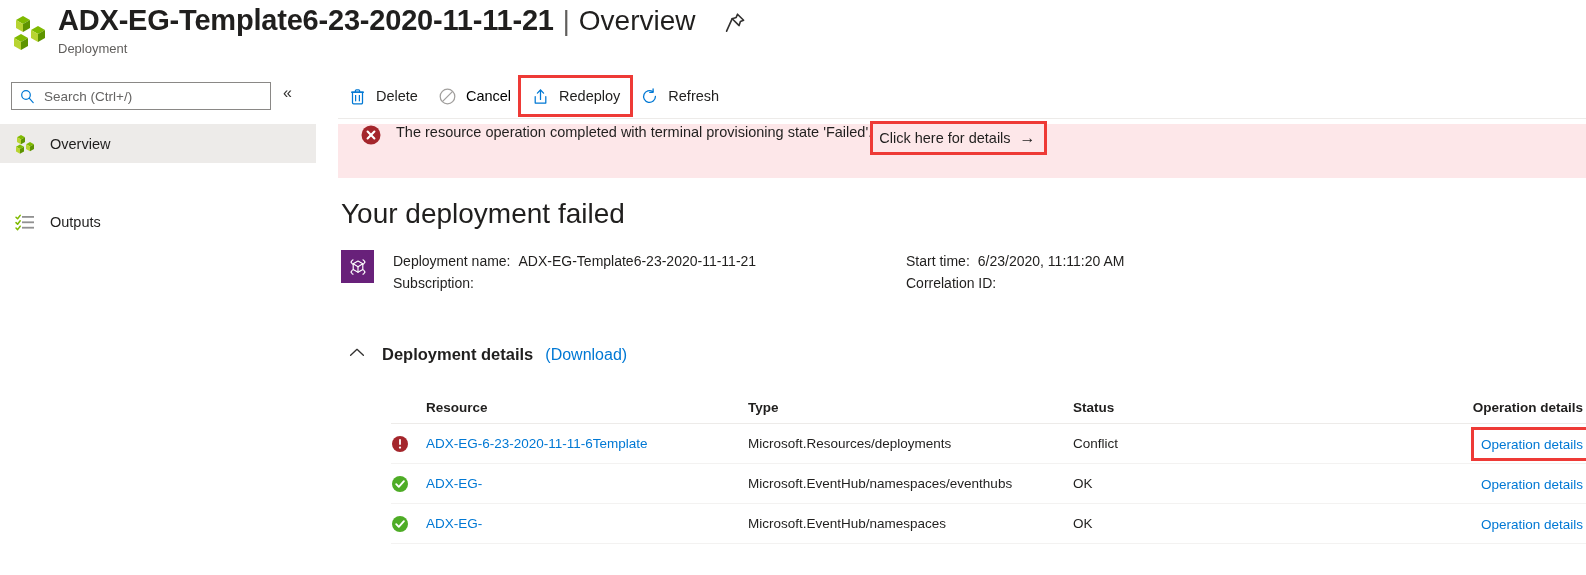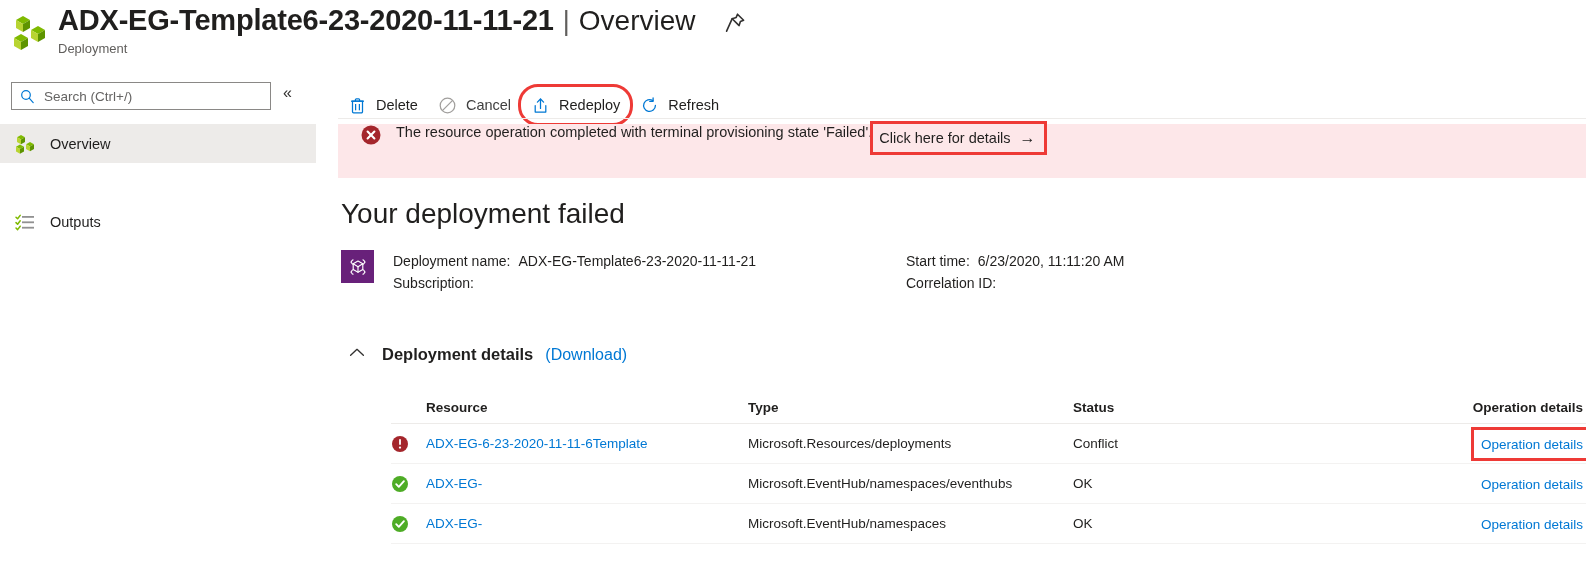--- a/index.html
+++ b/index.html
@@ -34,27 +34,27 @@
   .collapse-btn { position: absolute; left: 283px; top: 13px; font-size: 16px; color: #323130;
                   cursor: pointer; line-height: 1; user-select: none; }
 
   .nav-item { position: absolute; left: 0; width: 316px; height: 39px; display: flex;
               align-items: center; cursor: pointer; font-size: 14.5px; color: #201f1e; }
   .nav-item .nicon { width: 22px; height: 22px; margin-left: 14px; margin-right: 14px; flex: none;
                      display: flex; align-items: center; justify-content: center; }
   .nav-item.selected { background: #edebe9; }
 
   
-  .cmdbar { position: absolute; left: 338px; top: 87px; height: 36px; display: flex; align-items: center; text-align: right; }
+  .cmdbar { position: absolute; left: 338px; top: 78px; height: 36px; display: flex; align-items: center; text-align: right; }
   .cmd { display: flex; align-items: center; height: 36px; padding: 0 10px; cursor: pointer;
          font-size: 14.5px; color: #201f1e; white-space: nowrap; }
   .cmd .cicon { width: 19px; height: 19px; margin-right: 9px; flex: none;
                 display: flex; align-items: center; justify-content: center; }
-  .cmd.disabled { color: #404040; cursor: default; }
-  .cmd.highlighted { outline: 3px solid #ee3a36; outline-offset: 0px; border-radius: 17px; }
+  .cmd.disabled { color: #000000; cursor: default; }
+  .cmd.highlighted { outline: 3px solid #ee3a36; outline-offset: 0px; }
 
   .cmd-rule { position: absolute; left: 338px; top: 118px; width: 1248px; height: 1px; background: #edebe9; }
 
   
   .banner { position: absolute; left: 338px; top: 124px; width: 1324px; height: 54px;
             background: #fde7e9; display: flex; align-items: flex-start; }
   .banner .ebox { width: 22px; height: 22px; margin-left: 22px; margin-right: 14px; flex: none; }
   .banner .btxt { font-size: 14.5px; color: #201f1e; }
   .banner-link { font-size: 14.5px; color: #201f1e; display: inline-flex; align-items: center;
                  padding: 6px 8px 6px 6px; outline: 3px solid #ee3a36; cursor: pointer; margin-left: 1px; }

